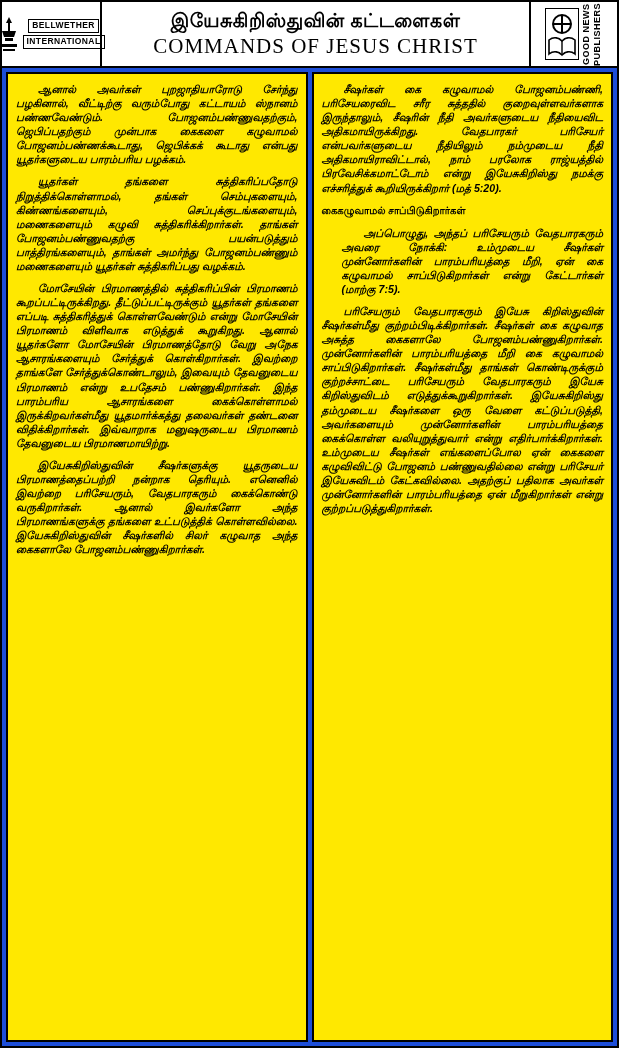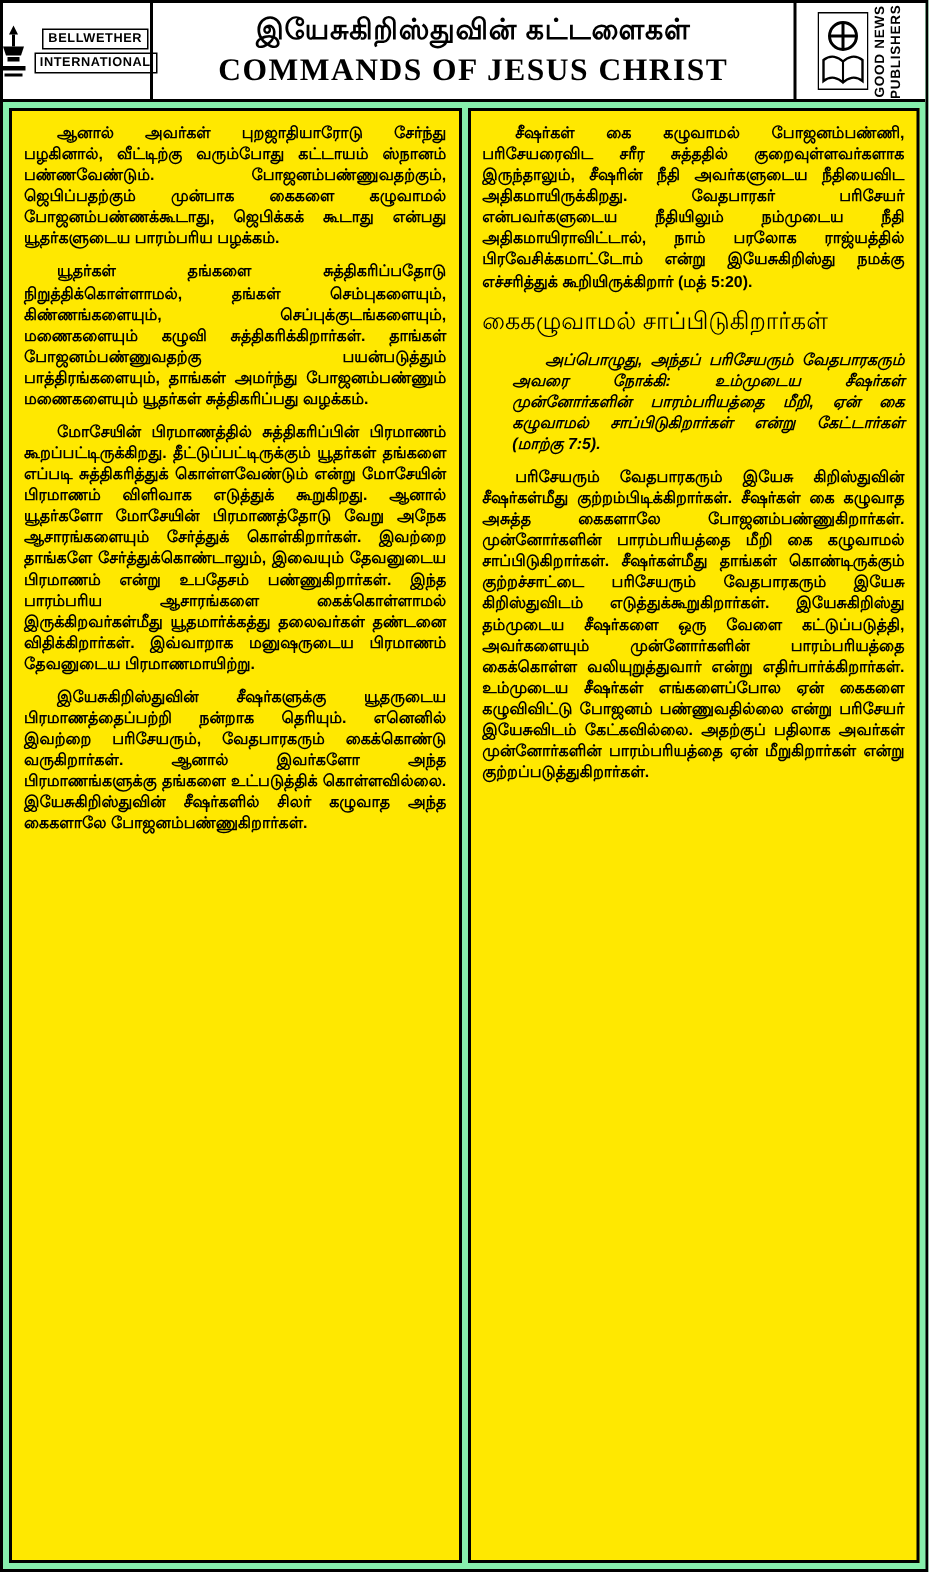--- a/index.html
+++ b/index.html
@@ -10,21 +10,21 @@
   body {
     width: 619px;
     height: 1048px;
     font-family: "Liberation Sans", sans-serif;
   }
   .page {
     position: relative;
     width: 619px;
     height: 1048px;
     box-sizing: border-box;
-    background: #86efac;
+    background: #1d4ed8;
     border: 2px solid #000000;
     overflow: hidden;
   }
   
   .header {
     display: flex;
     align-items: stretch;
     height: 66px;
     box-sizing: border-box;
     border-bottom: 2px solid #000000;
@@ -77,21 +77,21 @@
     font-weight: bold;
     color: #000;
     letter-spacing: 0.5px;
     text-align: center;
     line-height: 1.15;
     white-space: nowrap;
   }
   .title-eng {
     font-family: "Liberation Serif", serif;
     font-size: 21px;
-    font-weight: bold;
+    font-weight: normal;
     color: #000;
     letter-spacing: 1px;
     text-align: center;
     line-height: 1.15;
     margin-top: 2px;
     white-space: nowrap;
   }
   .pub-box {
     width: 86px;
     box-sizing: border-box;
@@ -131,24 +131,25 @@
   }
   .para {
     font-size: 10.6px;
     line-height: 1.33;
     color: #000000;
     text-align: justify;
     text-indent: 22px;
     margin: 0 0 8px 0;
     font-weight: bold;
     word-spacing: 0px;
+    font-style: italic;
   }
   .subhead {
-    font-size: 16px;
-    font-weight: normal;
+    font-size: 10px;
+    font-weight: bold;
     color: #000000;
     margin: 10px 0 8px 0;
     text-align: left;
   }
   .ital { font-style: italic; font-weight: bold; margin-left: 20px; }
 </style>
 </head>
 <body>
 
 <div class="page">

